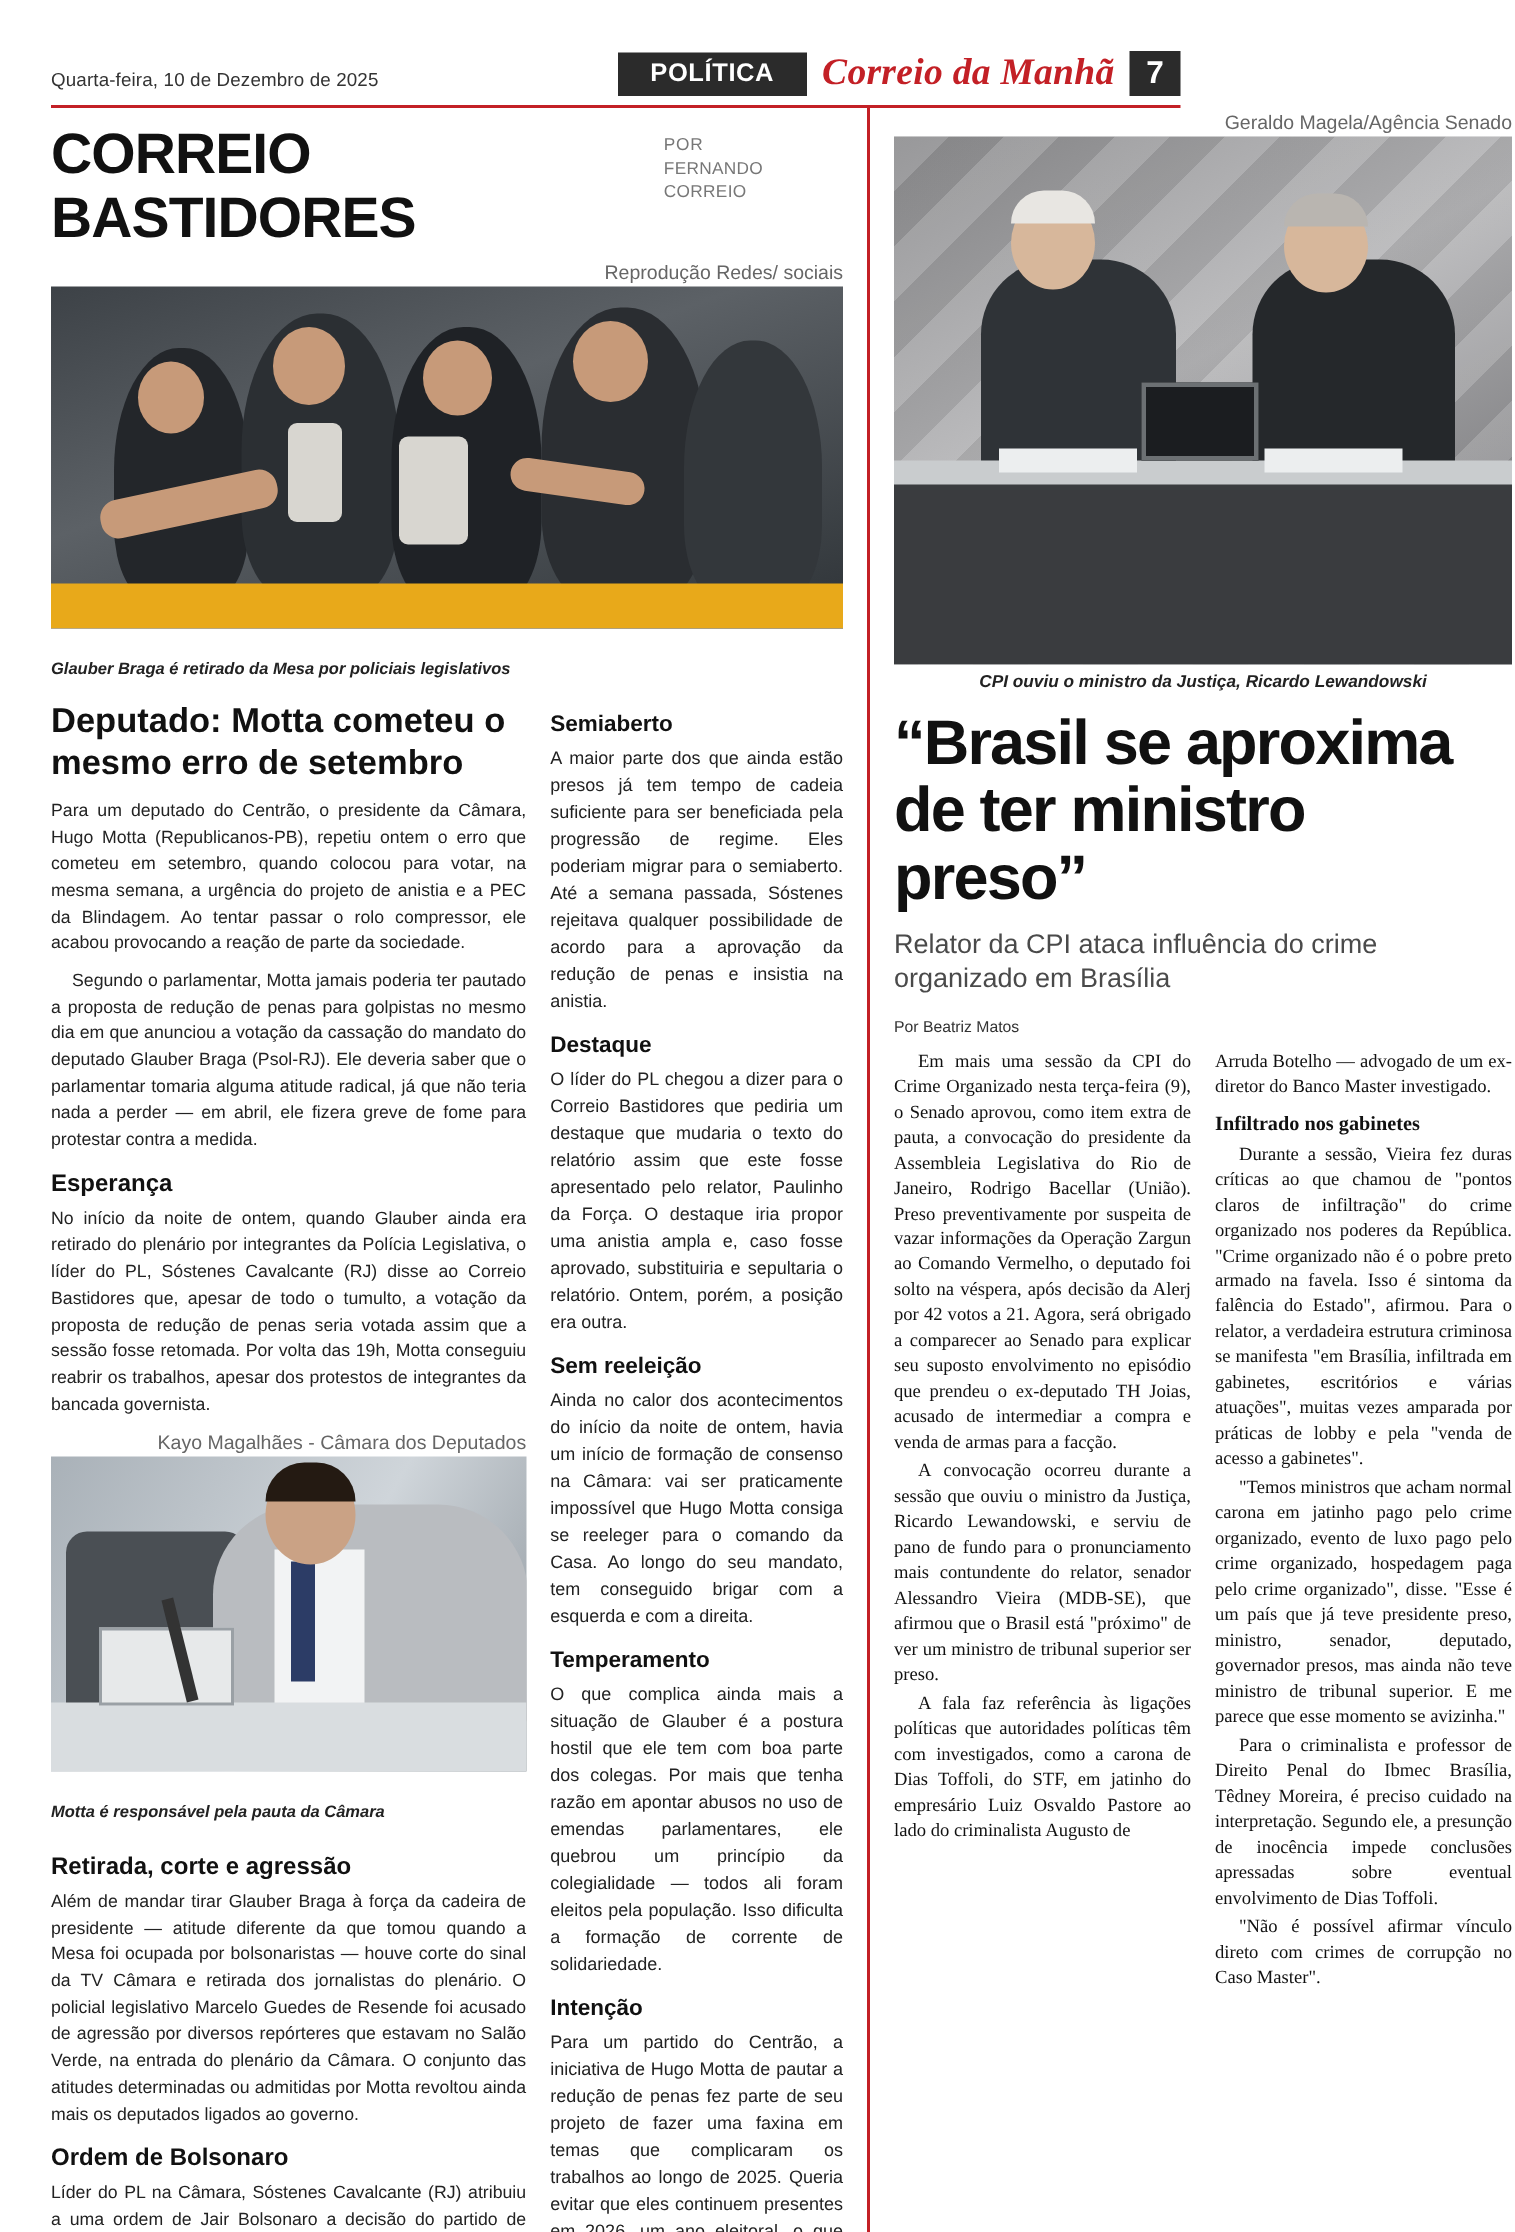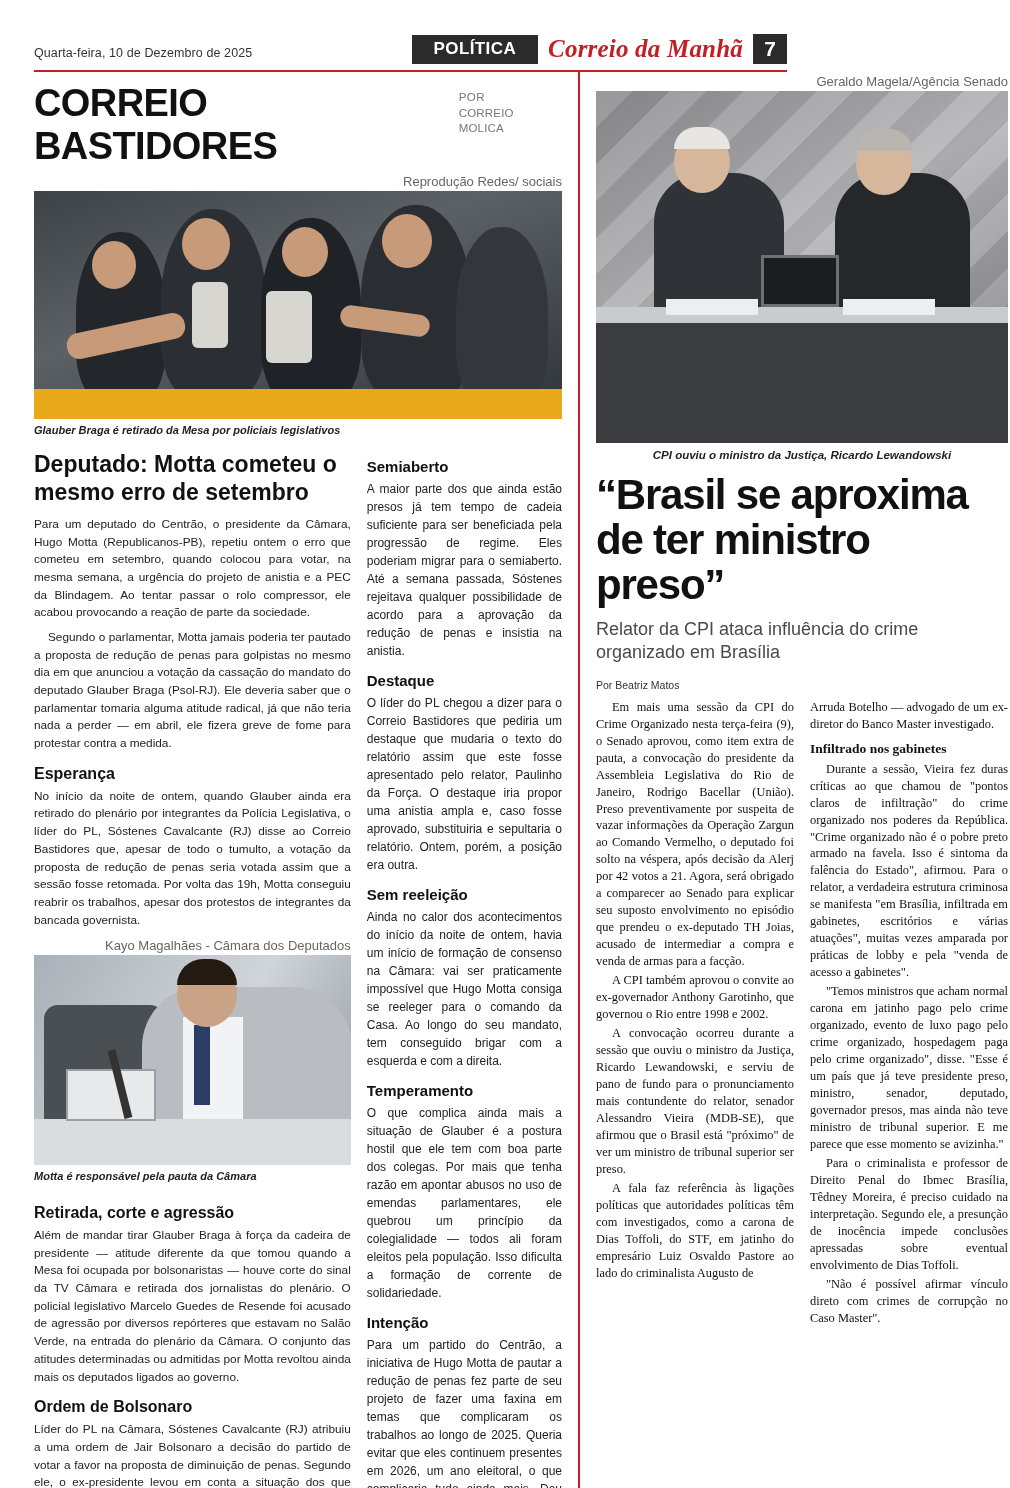--- a/index.html
+++ b/index.html
@@ -42,21 +42,21 @@
   .bastidores-head { display:flex; align-items:flex-start; justify-content:space-between; padding:10px 0 4px 0; }
   .bastidores-title { font-size:38px; font-weight:700; letter-spacing:-.6px; color:#111; }
   .byline-block { font-size:11.5px; color:#777; line-height:1.35; padding-top:8px; text-align:left; }
   .byline-block .por { letter-spacing:.5px; }
   .byline-block .name { letter-spacing:.2px; }
 
   .credit { font-size:13px; color:#666; text-align:right; padding:2px 0 2px 0; }
   .credit.left-credit { text-align:right; }
 
   .photo { width:100%; display:block; position:relative; overflow:hidden; }
-  .cap { font-size:11px; font-weight:700; font-style:italic; color:#222; padding:5px 0 8px 0; line-height:1.25; }
+  .cap { font-size:11px; font-weight:700; font-style:italic; color:#222; padding:5px 0 8px 0; line-height:1.25;margin-top:16px; }
 
   
   .lcols { display:flex; gap:16px; }
   .lcol-a { width:318px; }
   .lcol-b { width:196px; }
 
   .headline-main {
     font-size:23px; font-weight:600; line-height:1.22; color:#111; margin:4px 0 10px 0;
   }
   .subhead {
@@ -153,21 +153,21 @@
   <div class="rule-top"></div>
 
   <div class="body-wrap">
 
     <div class="left-pane">
 
       <div class="bastidores-head">
         <div class="bastidores-title">CORREIO BASTIDORES</div>
         <div class="byline-block">
           <div class="por">POR</div>
-          <div class="name">CORREIO MOLICA</div>
+          <div class="name">FERNANDO CORREIO</div>
         </div>
       </div>
 
       <div class="credit left-credit">Reprodução Redes/ sociais</div>
       <div class="photo ph ph-1">
         <div class="fig f1"></div>
           <div class="fig f2"></div>
           <div class="fig f3"></div>
         <div class="fig f4"></div>
           <div class="fig f5"></div>
@@ -255,21 +255,20 @@
       </div>
       <div class="cap-center">CPI ouviu o ministro da Justiça, Ricardo Lewandowski</div>
 
       <div class="big-head">“Brasil se aproxima de ter ministro preso”</div>
       <div class="deck">Relator da CPI ataca influência do crime organizado em Brasília</div>
       <div class="author">Por Beatriz Matos</div>
 
       <div class="serif-cols">
         <div class="scol">
           <p>Em mais uma sessão da CPI do Crime Organizado nesta terça-feira (9), o Senado aprovou, como item extra de pauta, a convocação do presidente da Assembleia Legislativa do Rio de Janeiro, Rodrigo Bacellar (União). Preso preventivamente por suspeita de vazar informações da Operação Zargun ao Comando Vermelho, o deputado foi solto na véspera, após decisão da Alerj por 42 votos a 21. Agora, será obrigado a comparecer ao Senado para explicar seu suposto envolvimento no episódio que prendeu o ex-deputado TH Joias, acusado de intermediar a compra e venda de armas para a facção.</p>
-          <p>A CPI também aprovou o convite ao ex-governador Anthony Garotinho, que governou o Rio entre 1998 e 2002.</p>
           <p>A convocação ocorreu durante a sessão que ouviu o ministro da Justiça, Ricardo Lewandowski, e serviu de pano de fundo para o pronunciamento mais contundente do relator, senador Alessandro Vieira (MDB-SE), que afirmou que o Brasil está "próximo" de ver um ministro de tribunal superior ser preso.</p>
           <p>A fala faz referência às ligações políticas que autoridades políticas têm com investigados, como a carona de Dias Toffoli, do STF, em jatinho do empresário Luiz Osvaldo Pastore ao lado do criminalista Augusto de</p>
         </div>
         <div class="scol">
           <p class="noindent">Arruda Botelho — advogado de um ex-diretor do Banco Master investigado.</p>
           <div class="sub-h">Infiltrado nos gabinetes</div>
           <p>Durante a sessão, Vieira fez duras críticas ao que chamou de "pontos claros de infiltração" do crime organizado nos poderes da República. "Crime organizado não é o pobre preto armado na favela. Isso é sintoma da falência do Estado", afirmou. Para o relator, a verdadeira estrutura criminosa se manifesta "em Brasília, infiltrada em gabinetes, escritórios e várias atuações", muitas vezes amparada por práticas de lobby e pela "venda de acesso a gabinetes".</p>
           <p>"Temos ministros que acham normal carona em jatinho pago pelo crime organizado, evento de luxo pago pelo crime organizado, hospedagem paga pelo crime organizado", disse. "Esse é um país que já teve presidente preso, ministro, senador, deputado, governador presos, mas ainda não teve ministro de tribunal superior. E me parece que esse momento se avizinha."</p>
           <p>Para o criminalista e professor de Direito Penal do Ibmec Brasília, Têdney Moreira, é preciso cuidado na interpretação. Segundo ele, a presunção de inocência impede conclusões apressadas sobre eventual envolvimento de Dias Toffoli.</p>
           <p>"Não é possível afirmar vínculo direto com crimes de corrupção no Caso Master".</p>

